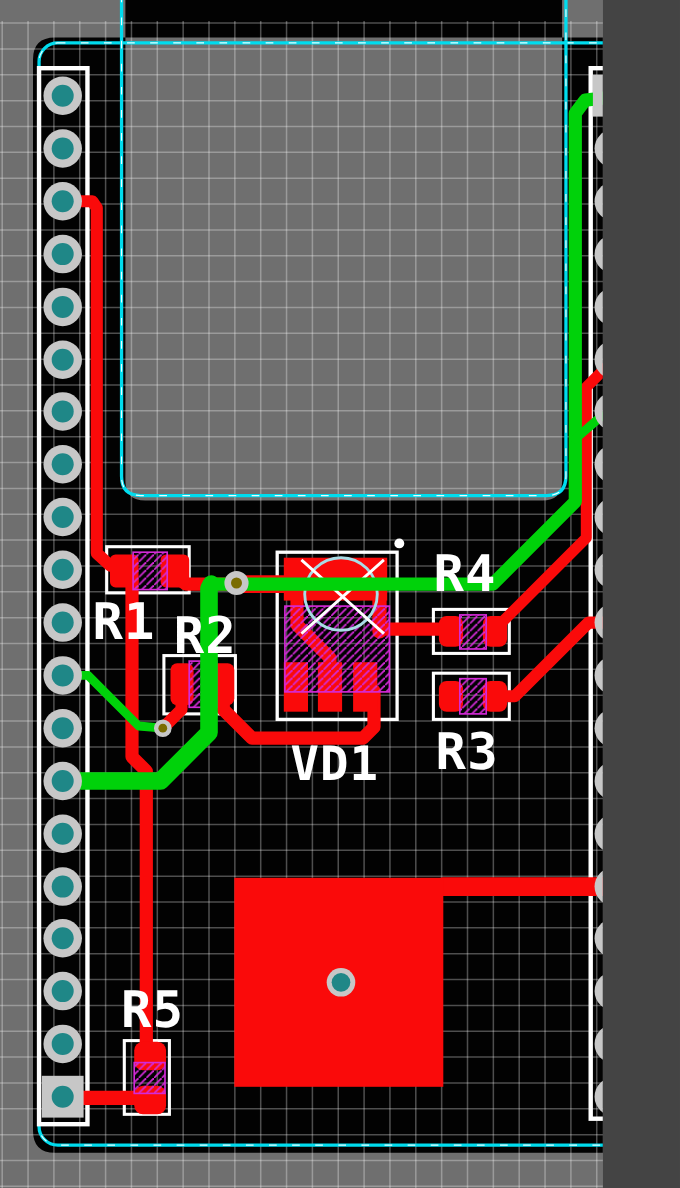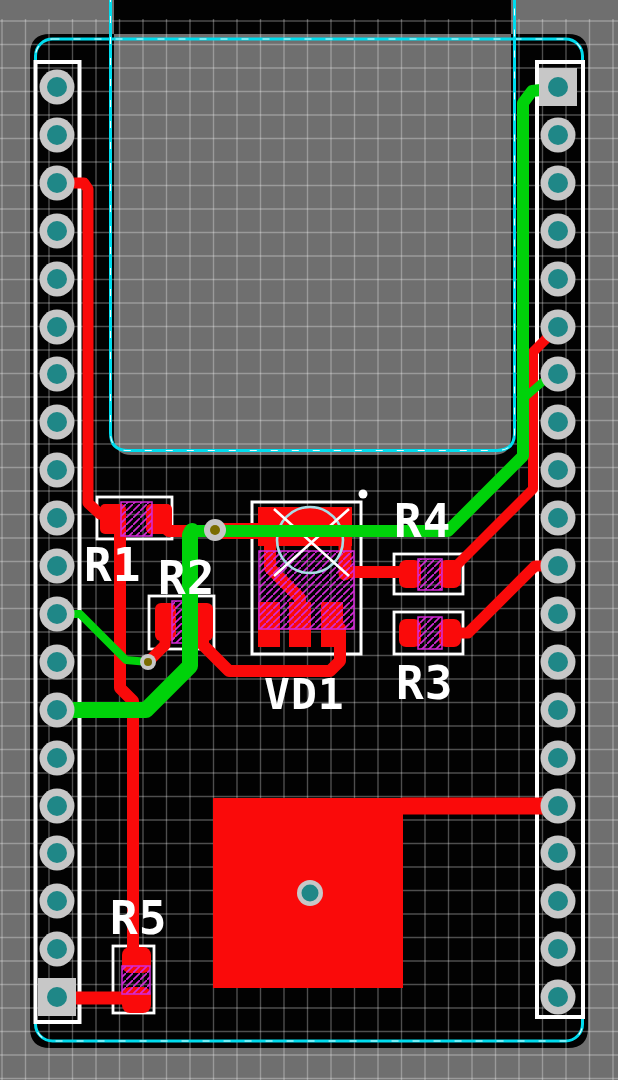--- a/index.html
+++ b/index.html
@@ -1,16 +1,16 @@
 <!DOCTYPE html>
 <html><head>
 <meta charset="utf-8">
 <style>
   html,body{margin:0;padding:0;background:#444;}
-  .screen{position:relative;width:618px;height:1080px;overflow:hidden;background:#6f6f6f;}
+  .screen{position:relative;width:548px;height:1080px;overflow:hidden;background:#6f6f6f;}
   svg{display:block;}
   text.silk-label{
     font-family:"DejaVu Sans Mono","Liberation Mono",monospace;
     font-weight:bold;
     fill:#ffffff;
     letter-spacing:1px;
   }
 </style>
 </head>
 <body>

